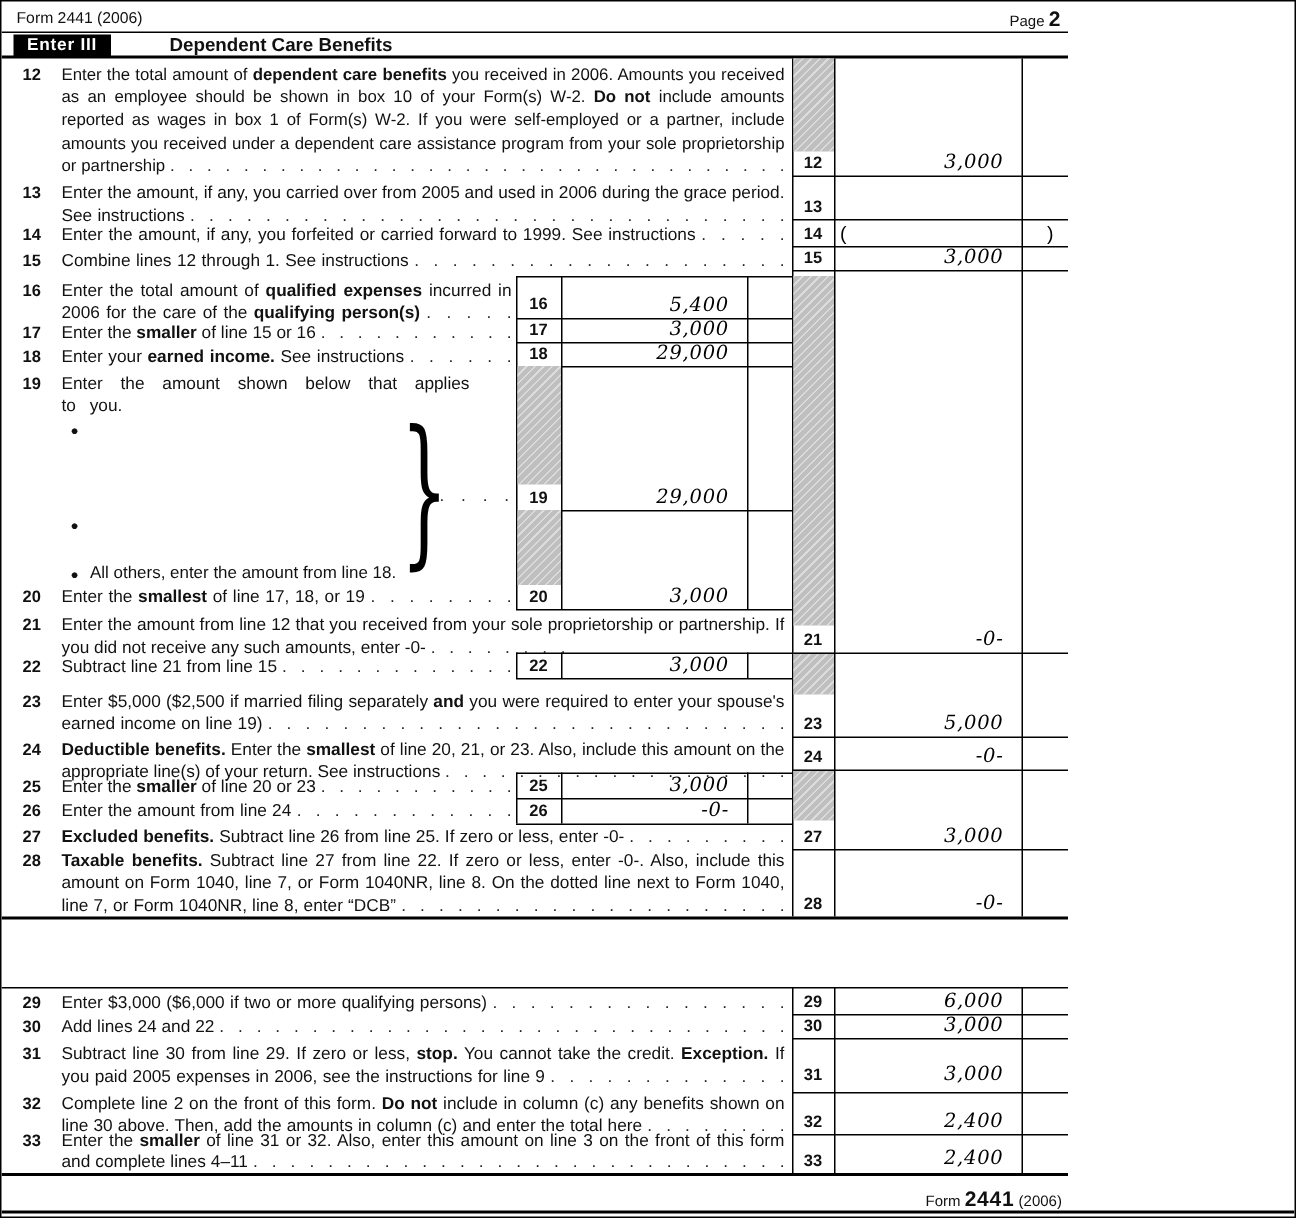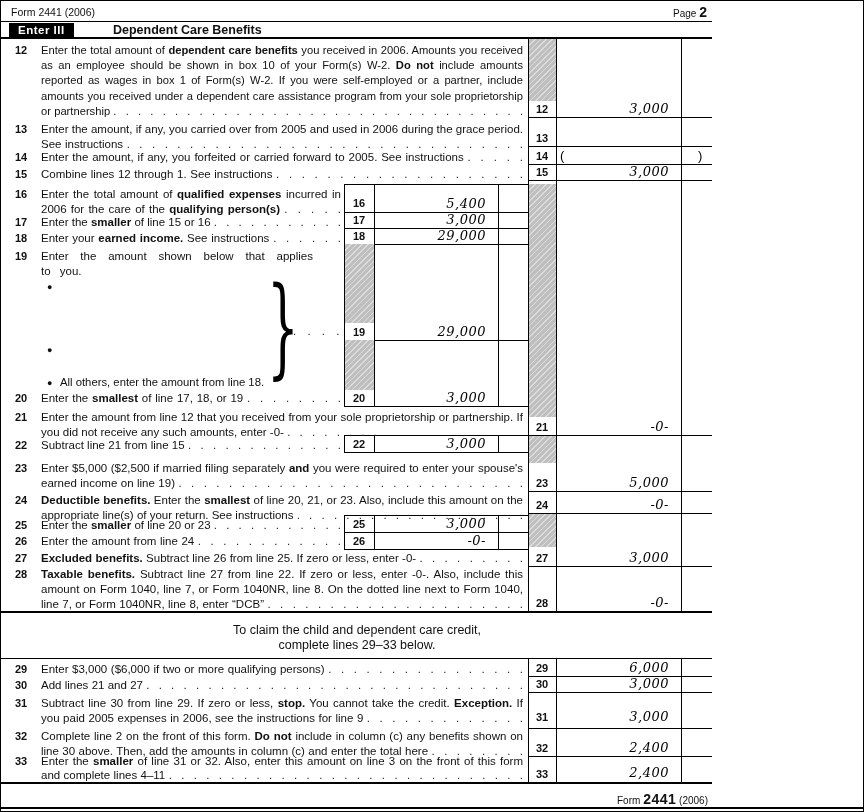--- a/index.html
+++ b/index.html
@@ -132,21 +132,21 @@
   <div class="val ival" style="top:515px;">3,000</div>
   <div class="val ival" style="top:532px;">-0-</div>
 
   <div class="tb" style="left:12px;top:42px;width:510px;height:76px;font-size:11.2px;line-height:15.2px;">
     <span class="ln">12</span><span><span>Enter the total amount of </span><span class="b">dependent care benefits</span><span> you received in 2006. Amounts you received as an employee should be shown in box 10 of your Form(s) W-2. </span><span class="b">Do not</span><span> include amounts reported as wages in box 1 of Form(s) W-2. If you were self-employed or a partner, include amounts you received under a dependent care assistance program from your sole proprietorship or partnership</span></span> <span class="dots">. . . . . . . . . . . . . . . . . . . . . . . . . . . . . . . . . . . . . . . . . . . . . . . . . . . . . . . . . . . . . . . . . . . . . .</span>
   </div>
   <div class="tb" style="left:12px;top:121px;width:510px;height:30px;">
     <span class="ln">13</span><span><span>Enter the amount, if any, you carried over from 2005 and used in 2006 during the grace period. See instructions</span></span> <span class="dots">. . . . . . . . . . . . . . . . . . . . . . . . . . . . . . . . . . . . . . . . . . . . . . . . . . . . . . . . . . . . . . . . . . . . . .</span>
   </div>
   <div class="tb" style="left:12px;top:149px;width:510px;height:15px;">
-    <span class="ln">14</span><span><span>Enter the amount, if any, you forfeited or carried forward to 2005. See instructions</span></span> <span class="dots">. . . . . . . . . . . . . . . . . . . . . . . . . . . . . . . . . . . . . . . . . . . . . . . . . . . . . . . . . . . . . . . . . . . . . .</span>
+    <span class="ln">14</span><span><span>Enter the amount, if any, you forfeited or carried forward to 1999. See instructions</span></span> <span class="dots">. . . . . . . . . . . . . . . . . . . . . . . . . . . . . . . . . . . . . . . . . . . . . . . . . . . . . . . . . . . . . . . . . . . . . .</span>
   </div>
   <div class="tb" style="left:12px;top:166px;width:510px;height:15px;">
     <span class="ln">15</span><span><span>Combine lines 12 through 1. See instructions</span></span> <span class="dots">. . . . . . . . . . . . . . . . . . . . . . . . . . . . . . . . . . . . . . . . . . . . . . . . . . . . . . . . . . . . . . . . . . . . . .</span>
   </div>
   <div class="tb" style="left:12px;top:186px;width:328px;height:30px;">
     <span class="ln">16</span><span><span>Enter the total amount of </span><span class="b">qualified expenses</span><span> incurred in 2006 for the care of the </span><span class="b">qualifying person(s)</span></span> <span class="dots">. . . . . . . . . . . . . . . . . . . . . . . . . . . . . . . . . . . . . . . . . . . . . . . . . . . . . . . . . . . . . . . . . . . . . .</span>
   </div>
   <div class="tb" style="left:12px;top:214px;width:328px;height:15px;">
     <span class="ln">17</span><span><span>Enter the </span><span class="b">smaller</span><span> of line 15 or 16</span></span> <span class="dots">. . . . . . . . . . . . . . . . . . . . . . . . . . . . . . . . . . . . . . . . . . . . . . . . . . . . . . . . . . . . . . . . . . . . . .</span>
   </div>
@@ -190,21 +190,20 @@
   <div class="tb" style="left:12px;top:533px;width:328px;height:15px;">
     <span class="ln">26</span><span><span>Enter the amount from line 24</span></span> <span class="dots">. . . . . . . . . . . . . . . . . . . . . . . . . . . . . . . . . . . . . . . . . . . . . . . . . . . . . . . . . . . . . . . . . . . . . .</span>
   </div>
   <div class="tb" style="left:12px;top:550px;width:510px;height:15px;">
     <span class="ln">27</span><span><span class="b">Excluded benefits.</span><span> Subtract line 26 from line 25. If zero or less, enter -0-</span></span> <span class="dots">. . . . . . . . . . . . . . . . . . . . . . . . . . . . . . . . . . . . . . . . . . . . . . . . . . . . . . . . . . . . . . . . . . . . . .</span>
   </div>
   <div class="tb" style="left:12px;top:566px;width:510px;height:45px;">
     <span class="ln">28</span><span><span class="b">Taxable benefits.</span><span> Subtract line 27 from line 22. If zero or less, enter -0-. Also, include this amount on Form 1040, line 7, or Form 1040NR, line 8. On the dotted line next to Form 1040, line 7, or Form 1040NR, line 8, enter “DCB”</span></span> <span class="dots">. . . . . . . . . . . . . . . . . . . . . . . . . . . . . . . . . . . . . . . . . . . . . . . . . . . . . . . . . . . . . . . . . . . . . .</span>
   </div>
 
-  <div class="note">To claim the child and dependent care credit, complete lines 29–33 below.</div>
 
   <div class="hl" style="left:0;top:657px;width:711px;"></div>
   <div class="vl" style="left:527px;top:657px;height:124px;"></div>
   <div class="vl" style="left:555px;top:657px;height:124px;"></div>
   <div class="vl" style="left:680px;top:657px;height:124px;"></div>
   <div class="hl" style="left:527px;top:675px;width:184px;"></div>
   <div class="hl" style="left:527px;top:691px;width:184px;"></div>
   <div class="hl" style="left:527px;top:727px;width:184px;"></div>
   <div class="hl" style="left:527px;top:755px;width:184px;"></div>
   <div class="hl2" style="left:0;top:781px;width:711px;"></div>
@@ -218,21 +217,21 @@
   <div class="val oval" style="top:659px;">6,000</div>
   <div class="val oval" style="top:675px;">3,000</div>
   <div class="val oval" style="top:708px;">3,000</div>
   <div class="val oval" style="top:739px;">2,400</div>
   <div class="val oval" style="top:764px;">2,400</div>
 
   <div class="tb" style="left:12px;top:661px;width:510px;height:15px;">
     <span class="ln">29</span><span><span>Enter $3,000 ($6,000 if two or more qualifying persons)</span></span> <span class="dots">. . . . . . . . . . . . . . . . . . . . . . . . . . . . . . . . . . . . . . . . . . . . . . . . . . . . . . . . . . . . . . . . . . . . . .</span>
   </div>
   <div class="tb" style="left:12px;top:677px;width:510px;height:15px;">
-    <span class="ln">30</span><span><span>Add lines 21 and 27</span></span> <span class="dots">. . . . . . . . . . . . . . . . . . . . . . . . . . . . . . . . . . . . . . . . . . . . . . . . . . . . . . . . . . . . . . . . . . . . . .</span>
+    <span class="ln">30</span><span><span>Add lines 24 and 22</span></span> <span class="dots">. . . . . . . . . . . . . . . . . . . . . . . . . . . . . . . . . . . . . . . . . . . . . . . . . . . . . . . . . . . . . . . . . . . . . .</span>
   </div>
   <div class="tb" style="left:12px;top:695px;width:510px;height:31px;">
     <span class="ln">31</span><span><span>Subtract line 30 from line 29. If zero or less, </span><span class="b">stop.</span><span> You cannot take the credit. </span><span class="b">Exception.</span><span> If you paid 2005 expenses in 2006, see the instructions for line 9</span></span> <span class="dots">. . . . . . . . . . . . . . . . . . . . . . . . . . . . . . . . . . . . . . . . . . . . . . . . . . . . . . . . . . . . . . . . . . . . . .</span>
   </div>
   <div class="tb" style="left:12px;top:728px;width:510px;height:30px;">
     <span class="ln">32</span><span><span>Complete line 2 on the front of this form. </span><span class="b">Do not</span><span> include in column (c) any benefits shown on line 30 above. Then, add the amounts in column (c) and enter the total here</span></span> <span class="dots">. . . . . . . . . . . . . . . . . . . . . . . . . . . . . . . . . . . . . . . . . . . . . . . . . . . . . . . . . . . . . . . . . . . . . .</span>
   </div>
   <div class="tb" style="left:12px;top:753px;width:510px;height:29px;line-height:14px;">
     <span class="ln">33</span><span><span>Enter the </span><span class="b">smaller</span><span> of line 31 or 32. Also, enter this amount on line 3 on the front of this form and complete lines 4–11</span></span> <span class="dots">. . . . . . . . . . . . . . . . . . . . . . . . . . . . . . . . . . . . . . . . . . . . . . . . . . . . . . . . . . . . . . . . . . . . . .</span>
   </div>

